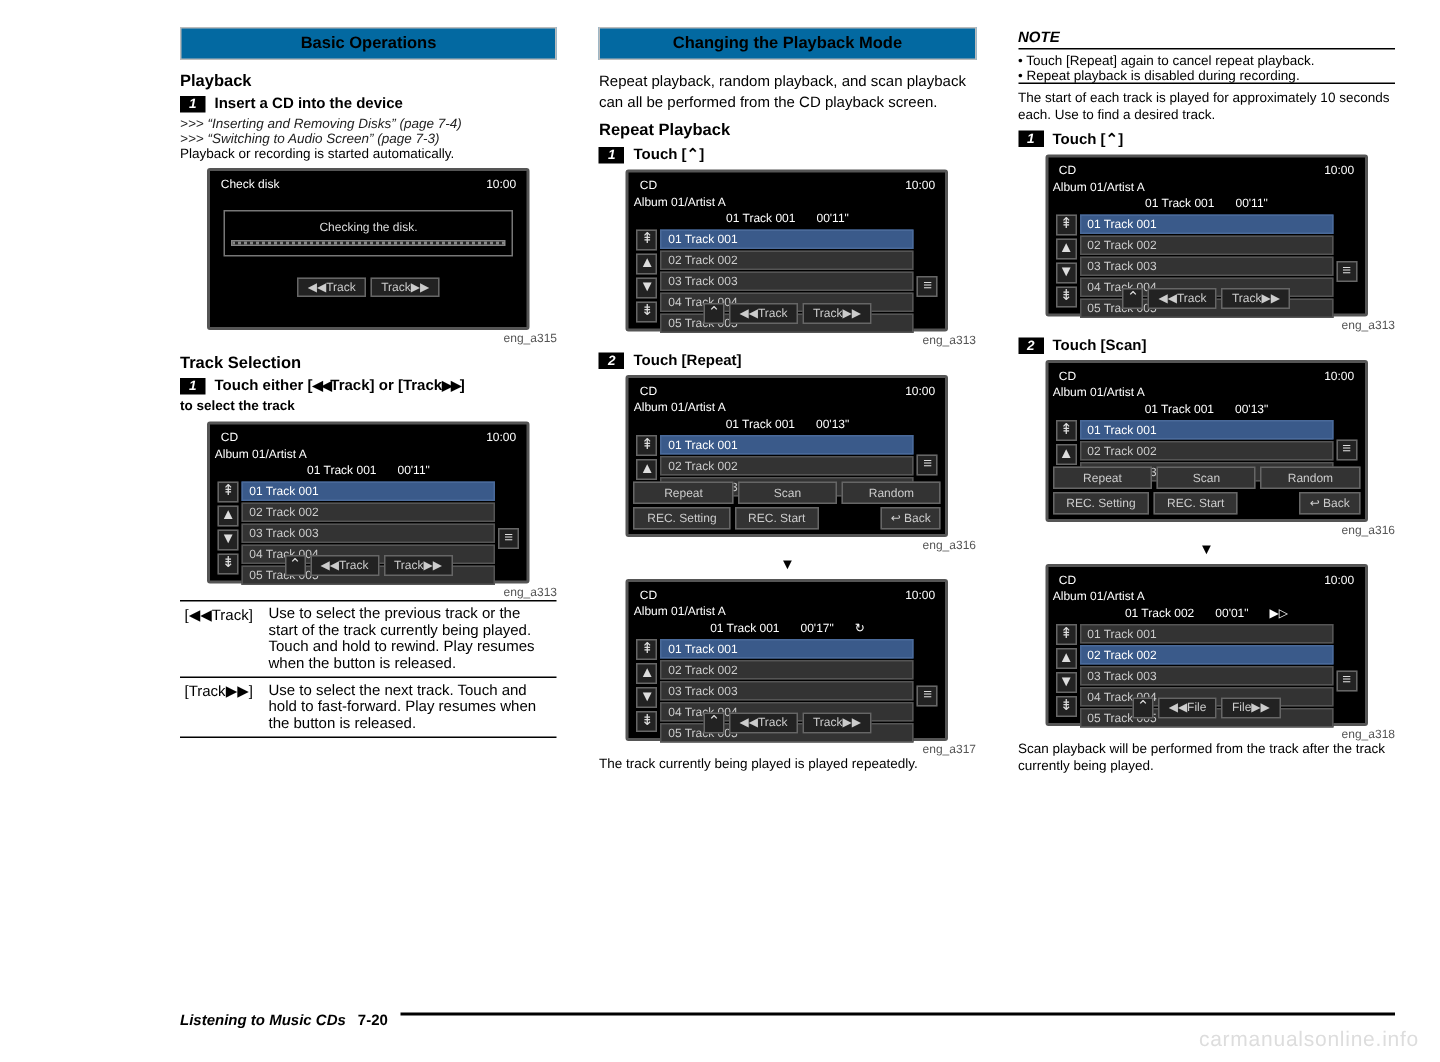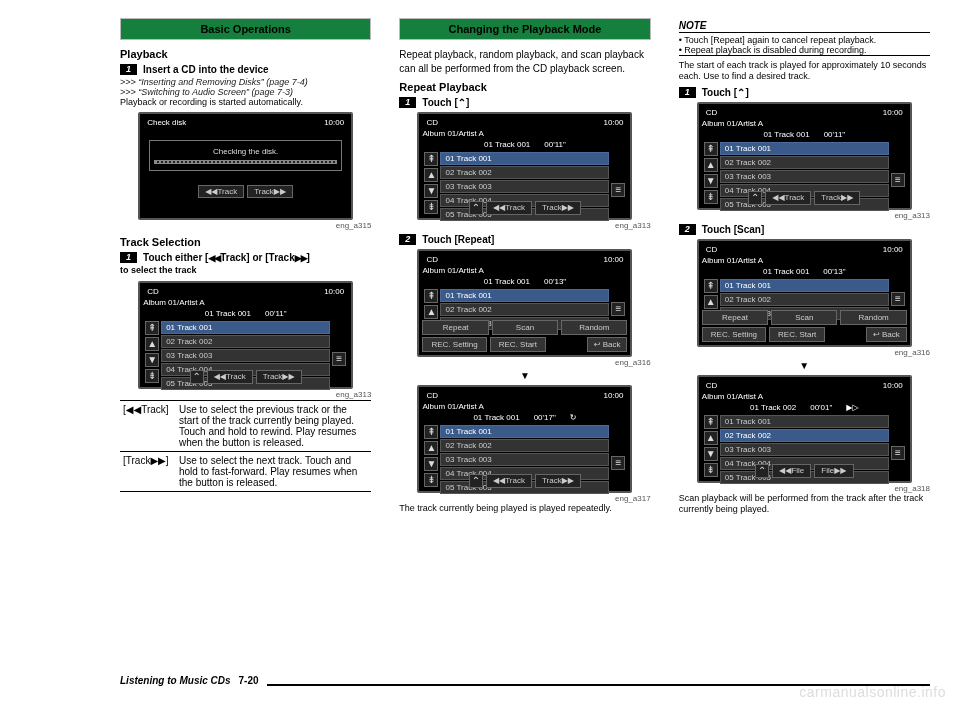--- a/index.html
+++ b/index.html
@@ -20,21 +20,21 @@
     font-size: 14px;
     letter-spacing: .5px;
   }
   .page {
     display: flex;
     gap: 28px;
     padding: 18px 30px 0 120px;
   }
   .col { flex: 1 1 0; min-width: 0; }
   .section-bar {
-    background: #15803d;
+    background: #0369a1;
     border: 1px solid #bbb;
     text-align: center;
     font-weight: bold;
     font-size: 11px;
     padding: 4px 0;
     margin-bottom: 8px;
   }
   h4.sub { font-size: 11px; font-weight: bold; margin: 6px 0 4px; }
   .step-line { font-size: 10px; font-weight: bold; display: flex; align-items: center; gap: 6px; margin: 4px 0 2px; }
   .step-num {
@@ -98,21 +98,21 @@
   .table2 {
     width: 100%; border-collapse: collapse; font-size: 10px; margin-top: 1px;
   }
   .table2 td { border-top:1px solid #000; border-bottom:1px solid #000; padding:3px; vertical-align: top;}
   .table2 td:first-child { width: 56px; white-space: nowrap;}
   .tri { text-align:center; font-size:10px; margin: 3px 0;}
 
   .footer {
     position: absolute;
     left: 120px; right: 30px; bottom: 22px;
-    display:flex; align-items:flex-end; gap:8px;
+    display:flex; align-items:flex-start; gap:8px;
   }
   .footer .ftitle { font-size:10px; font-weight:bold; font-style: italic;}
   .footer .fpage { font-size:10px; font-weight: bold;}
   .footer .fline { flex:1; height:2px; background:#000;}
 
   .icon-inline { font-size: 9px; letter-spacing:-1px;}
   .glyph { font-family: inherit; }
 </style>
 </head>
 <body>

